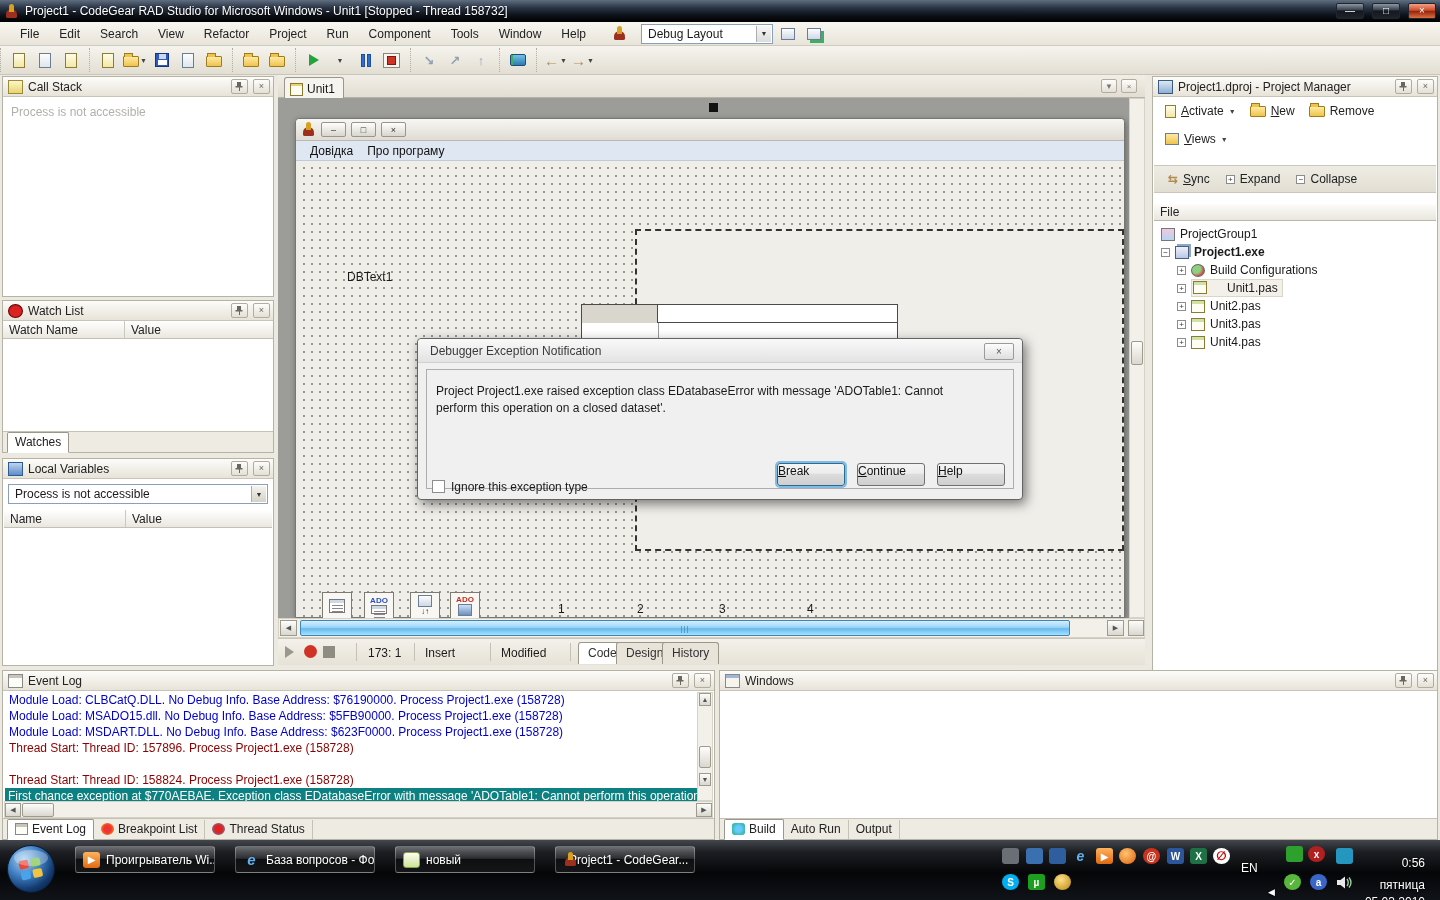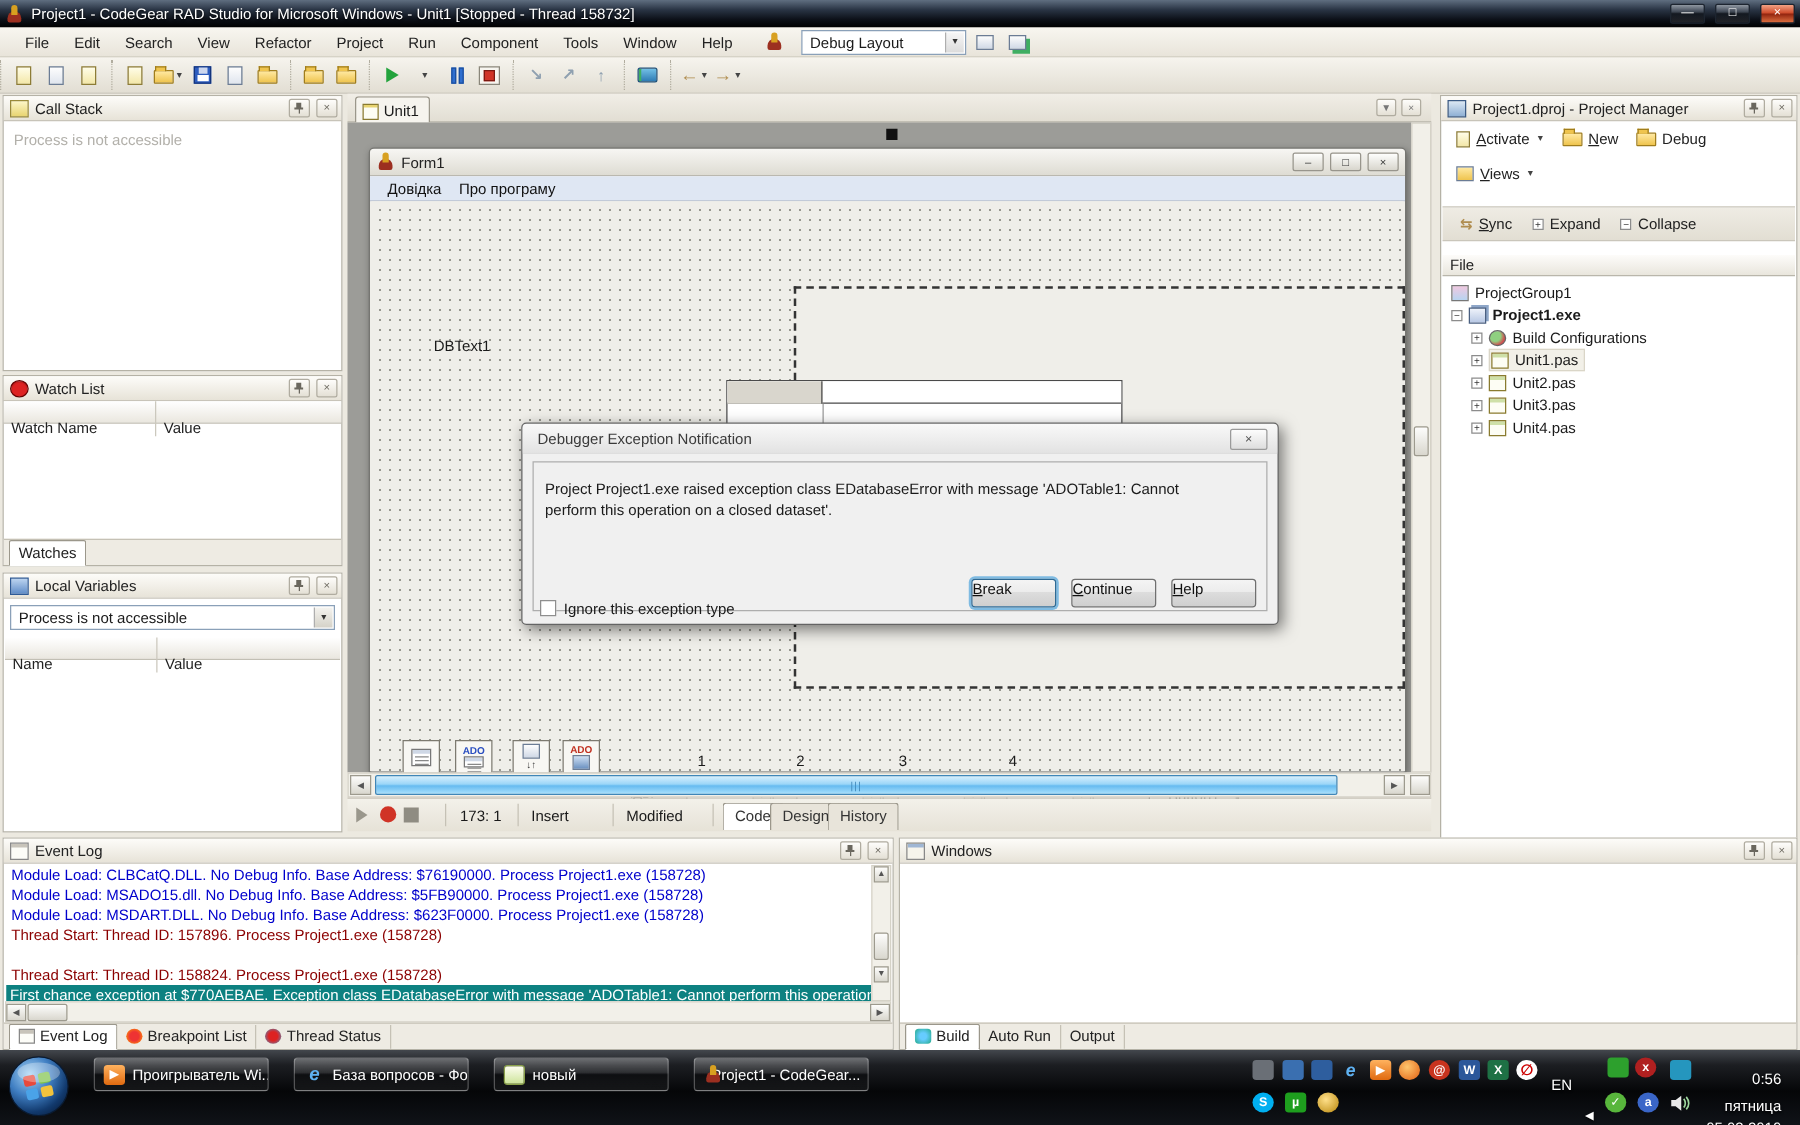--- a/index.html
+++ b/index.html
@@ -63,21 +63,21 @@
 
 
 .panel { position:absolute; background:#fff; border:1px solid #b5b2a6; }
 .panel-h { height:20px; background:linear-gradient(#fdfcf9,#e7e3d8); border-bottom:1px solid #c8c4b9;
   display:flex; align-items:center; gap:5px; padding:0 3px 0 5px; }
 .panel-h .pt { flex:1; color:#222; white-space:nowrap; overflow:hidden; }
 .ph-btn { width:17px; height:15px; border:1px solid #b0aca0; border-radius:2px;
   background:linear-gradient(#fefdfb,#e4e0d5); display:flex; align-items:center; justify-content:center;
   font-size:9px; color:#6a675e; line-height:1; }
 .colhdr { display:flex; height:18px; background:linear-gradient(#fff,#eae7df); border-bottom:1px solid #c2bfb4; }
-.colcell { padding:14px 6px; border-right:1px solid #cbc8bd; color:#222; }
+.colcell { padding:2px 6px; border-right:1px solid #cbc8bd; color:#222; }
 .empty-gray { color:#b2b0aa; }
 .p-ico { width:15px; height:14px; position:relative; flex:none; }
 
 
 .ic-stack { background:linear-gradient(#fdf6c8,#e8d470); border:1px solid #9a8a3a; }
 .ic-bug  { background:radial-gradient(circle at 50% 60%, #d22 55%, #811 100%); border-radius:50%; border:1px solid #600; }
 .ic-locals { background:linear-gradient(#bcd4f0,#5f8cc8); border:1px solid #2e5a96; }
 .ic-log { background:#fdfdf8; border:1px solid #888; box-shadow:inset 0 3px 0 #c8c4ba; }
 .ic-msg { background:#f6f4ec; border:1px solid #888; box-shadow:inset 0 3px 0 #9fb6d4; }
 .ic-pm { background:linear-gradient(#dce8f4,#8fb0d4); border:1px solid #3a5a84; }
@@ -400,21 +400,20 @@
 
   <div class="designer">
     <span class="sel-handle" style="left:431px;top:5px"></span>
 
     <div class="formwin">
       <div class="f-title">
         <span class="helmet">
             <i></i>
             <b></b>
           </span>
-        <span class="ft">Form1</span>
         <span class="fwb">–</span>
         <span class="fwb">□</span>
         <span class="fwb">×</span>
       </div>
       <div class="f-menu">
         <span>Довідка</span>
         <span>Про програму</span>
       </div>
       <div class="f-client">
 
@@ -529,21 +528,21 @@
         <span class="i-page" style="width:11px;height:13px"></span>
         <span class="accel">Activate</span>
         <span class="dd">▼</span>
       </span>
       <span class="pm-btn">
         <span class="i-folder" style="margin-top:0"></span>
         <span class="accel">New</span>
       </span>
       <span class="pm-btn">
         <span class="i-folder" style="margin-top:0"></span>
-        <span>Debug</span>
+        <span>Remove</span>
       </span>
     </div>
     <div class="pm-toolrow">
       <span class="pm-btn">
         <span class="i-winarrow" style="background:linear-gradient(#ffe9a2,#efc44e)"></span>
         <span class="accel">Views</span>
         <span class="dd">▼</span>
       </span>
     </div>
     <div class="pm-strip" style="position:absolute;left:1px;right:1px;top:88px">
@@ -571,21 +570,21 @@
       <span class="t-ico ico-proj"></span>
       <span style="font-weight:bold">Project1.exe</span>
     </div>
     <div class="trow" style="left:24px;top:184px">
       <span class="pmbox">+</span>
       <span class="t-ico ico-build"></span>
       <span>Build Configurations</span>
     </div>
     <div class="trow" style="left:24px;top:202px">
       <span class="pmbox">+</span>
-      <span class="hot" style="display:flex;align-items:flex-end;gap:5px;padding:1px 4px 1px 1px">
+      <span class="hot" style="display:flex;align-items:flex-start;gap:20px;padding:1px 4px 1px 1px">
         <span class="t-ico ico-unit"></span>
         <span>Unit1.pas</span>
       </span>
     </div>
     <div class="trow" style="left:24px;top:220px">
       <span class="pmbox">+</span>
       <span class="t-ico ico-unit"></span>
       <span>Unit2.pas</span>
     </div>
     <div class="trow" style="left:24px;top:238px">

